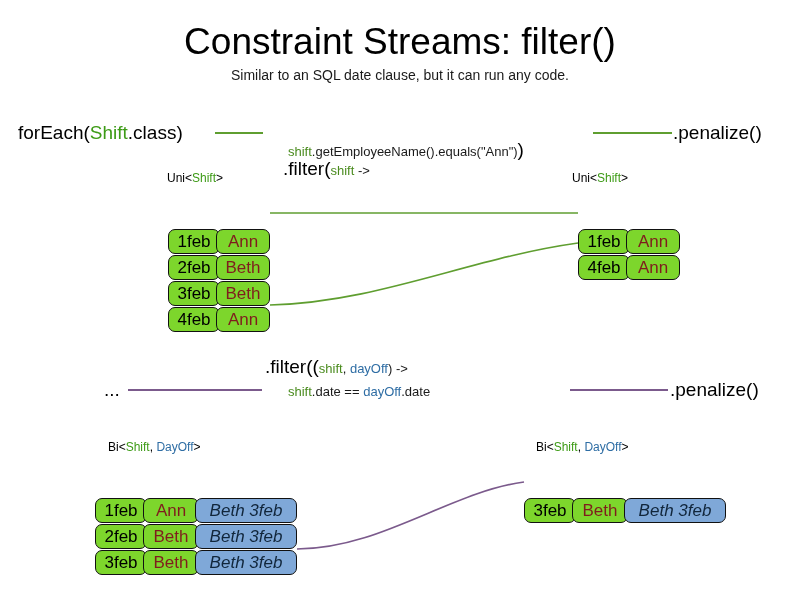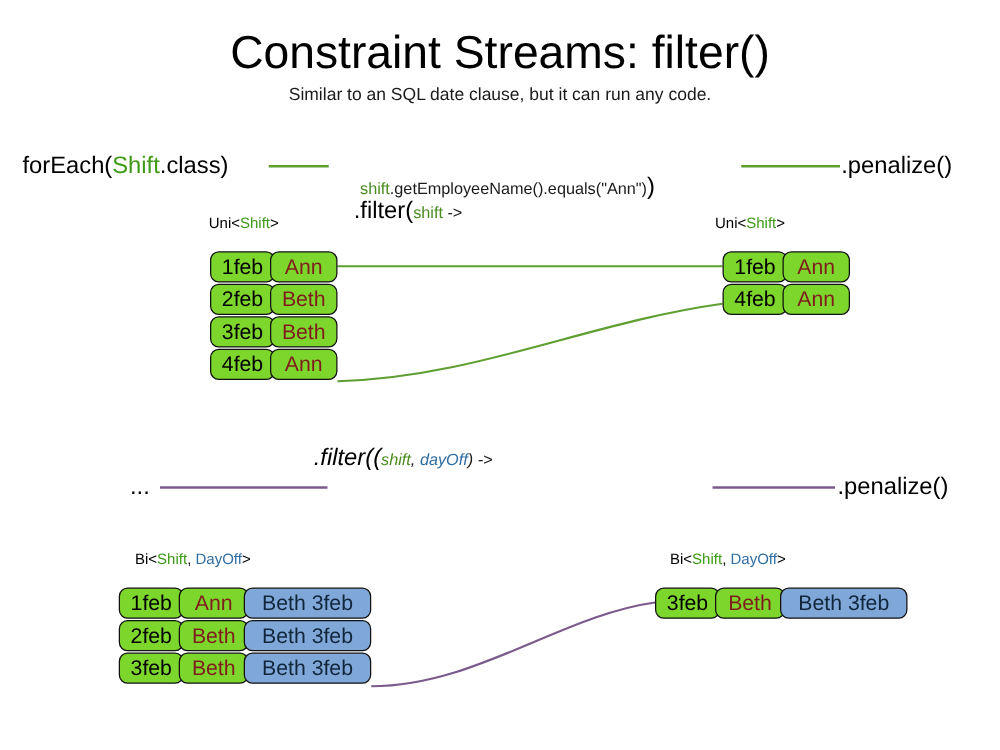--- a/index.html
+++ b/index.html
@@ -55,42 +55,42 @@
 
   
   #wires {
     position: absolute;
     left: 0; top: 0;
     width: 800px; height: 600px;
     pointer-events: none;
   }
 
   
-  .stack { position: absolute; }
+  .stack { position: absolute; margin-top: 28px; }
   .row {
     position: relative;
     display: flex;
     align-items: stretch;
     height: 25px;
     margin-bottom: 1px;
   }
   .cell {
     box-sizing: border-box;
     border: 1.6px solid #111111;
     border-radius: 7px;
     display: flex;
     align-items: center;
     justify-content: center;
     font-size: 17px;
     line-height: 17px;
     height: 25px;
     padding: 0 4px;
   }
   .cell.green { background: #7DD62C; }
-  .cell.blue  { background: #7FA8D8; }
+  .cell.blue  { background: #7FA8D8; font-style: italic; }
   .cell.date  { color: #000000; }
   .cell.name  { color: #7f1d1d; }
   .cell.pair  { color: #11263b; }
 
   
   .cell + .cell { margin-left: -4px; }
 
   .w-date { width: 52px; }
   .w-name { width: 54px; }
   .w-pair { width: 102px; }
@@ -158,22 +158,23 @@
       <div class="cell green name w-name">Ann</div>
     </div>
     <div class="row">
       <div class="cell green date w-date">4feb</div>
       <div class="cell green name w-name">Ann</div>
     </div>
   </div>
 
   <div class="txt s20" style="left:104px; top:379px;">...</div>
 
-  <div class="txt s20" style="left:251px; top:356px;font-style:italic;"><span>.filter((</span><span class="c-green2 s13">shift</span><span class="s13 c-dark">, </span><span class="c-blue s13">dayOff</span><span class="s13 c-dark">) -&gt;</span></div>
-
+  <div class="txt s20" style="left:265px; top:356px;"><span>.filter((</span><span class="c-green2 s13">shift</span><span class="s13 c-dark">, </span><span class="c-blue s13">dayOff</span><span class="s13 c-dark">) -&gt;</span></div>
+
+  <div class="txt s13" style="left:288px; top:384px;"><span class="c-green2">shift</span><span class="c-dark">.date == </span><span class="c-blue">dayOff</span><span class="c-dark">.date</span></div>
 
 
   <div class="txt s20" style="left:670px; top:379px;">.penalize()</div>
 
   <div class="txt s17" style="left:108px; top:437px;"><span>Bi&lt;</span><span class="c-green">Shift</span><span>, </span><span class="c-blue">DayOff</span><span>&gt;</span></div>
 
   <div class="txt s17" style="left:536px; top:437px;"><span>Bi&lt;</span><span class="c-green">Shift</span><span>, </span><span class="c-blue">DayOff</span><span>&gt;</span></div>
 
   <div class="stack" style="left:95px; top:470px;">
     <div class="row">

